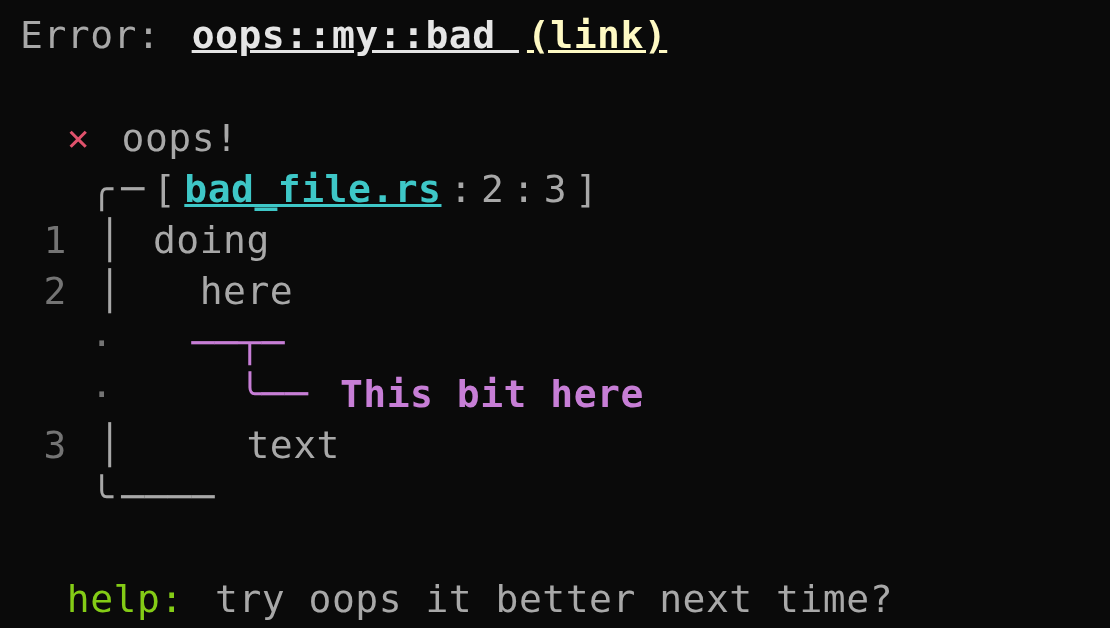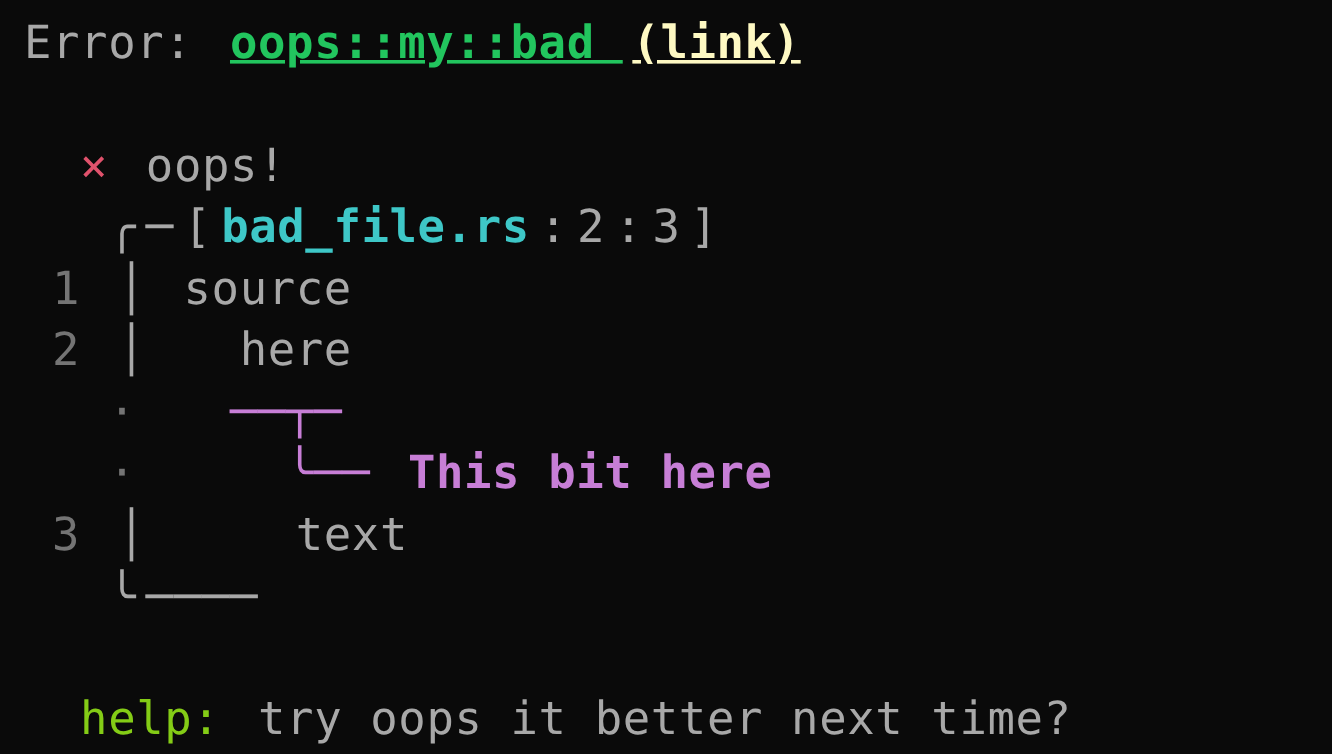--- a/index.html
+++ b/index.html
@@ -9,32 +9,32 @@
       font-size: 38px;
       line-height: 1.35;
       color: #a8a8a8;
       padding: 2px 8px;
       white-space: pre;
       letter-spacing: 0.5px;
     }
     .gray { color: #a8a8a8; }
     .dim { color: #747474; }
     .red-x { color: #e0526c; }
-    .cyan-link { color: #22c55e; font-weight: bold; text-decoration: underline; }
+    .cyan-link { color: #e5e5e5; font-weight: bold; text-decoration: underline; }
     .cyan-paren { color: #fef9c3; font-weight: bold; text-decoration: underline; }
-    .cyan-file { color: #3ec7c7; font-weight: bold; }
+    .cyan-file { color: #3ec7c7; font-weight: bold; text-decoration: underline; }
     .purple { color: #c77ed6; font-weight: bold; }
     .help { color: #84cc16; }
     .box { color: #a8a8a8; }
   </style>
 </head>
 <body><span class="gray">Error: </span><span class="cyan-link">oops::my::bad </span><span class="cyan-paren">(link)</span>
 
   <span class="red-x">×</span> <span class="gray">oops!</span>
    <span class="box">╭</span><span class="box">─</span><span class="gray">[</span><span class="cyan-file">bad_file.rs</span><span class="gray">:</span><span class="gray">2</span><span class="gray">:</span><span class="gray">3</span><span class="gray">]</span>
- <span class="dim">1</span> <span class="box">│</span> <span class="gray">source</span>
+ <span class="dim">1</span> <span class="box">│</span> <span class="gray">doing</span>
  <span class="dim">2</span> <span class="box">│</span> <span class="gray">  here</span>
    <span class="dim">·</span>   <span class="purple">──┬─</span>
    <span class="dim">·</span>     <span class="purple">╰── </span><span class="purple">This bit here</span>
  <span class="dim">3</span> <span class="box">│</span> <span class="gray">    text</span>
    <span class="box">╰</span><span class="box">────</span>
 
   <span class="help">help: </span><span class="gray">try oops it better next time?</span>
 
 </body></html>

